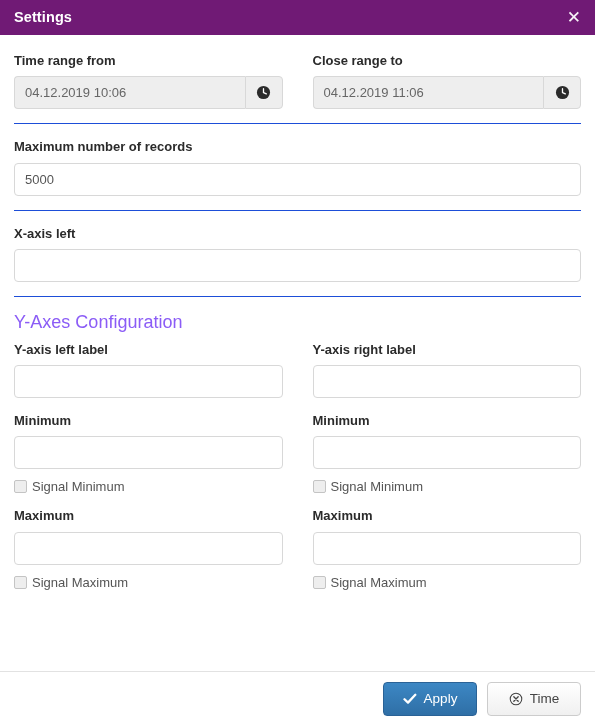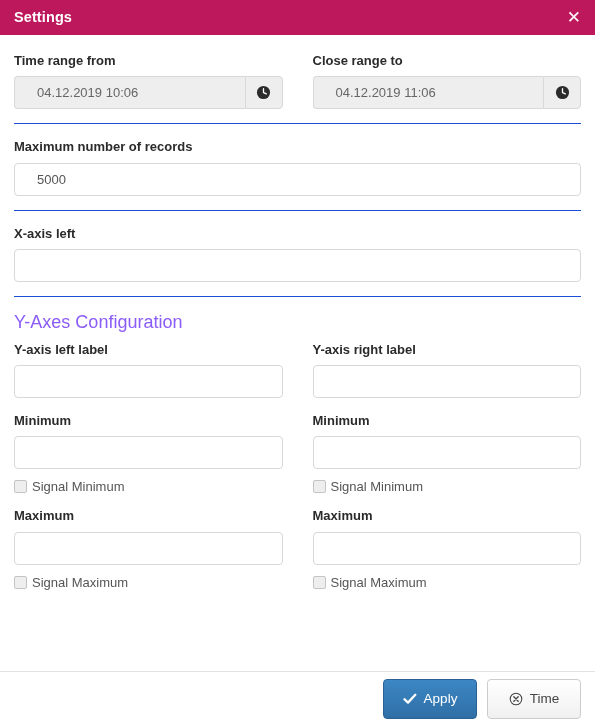--- a/index.html
+++ b/index.html
@@ -22,21 +22,21 @@
     height: 726px;
     background: #ffffff;
     box-sizing: border-box;
     display: flex;
     flex-direction: column;
   }
 
   
   .dialog-header {
     height: 35px;
-    background: #be185d;
+    background: #701a75;
     display: flex;
     align-items: center;
     justify-content: space-between;
     padding: 0 14px 0 14px;
     box-sizing: border-box;
     flex: 0 0 auto;
   }
   .dialog-title {
     color: #ffffff;
     font-size: 14.5px;
@@ -99,21 +99,21 @@
     line-height: 1.1;
   }
 
   .txt {
     width: 100%;
     height: 33px;
     box-sizing: border-box;
     border: 1px solid #d8d8d8;
     border-radius: 4px;
     background: #ffffff;
-    padding: 0 22px;
+    padding: 0 10px;
     font-family: "Liberation Sans", sans-serif;
     font-size: 13px;
     color: #555555;
     outline: none;
   }
   .txt::placeholder { color: #999999; }
 
   
   .input-group {
     display: flex;
@@ -175,21 +175,21 @@
     height: 55px;
     border-top: 1px solid #e2e2e2;
     display: flex;
     align-items: center;
     justify-content: flex-end;
     gap: 10px;
     padding: 0 14px;
     box-sizing: border-box;
   }
   .btn {
-    height: 40px;
+    height: 34px;
     min-width: 94px;
     padding: 0 15px;
     box-sizing: border-box;
     border-radius: 4px;
     font-family: "Liberation Sans", sans-serif;
     font-size: 13.5px;
     display: inline-flex;
     align-items: center;
     justify-content: center;
     gap: 7px;

